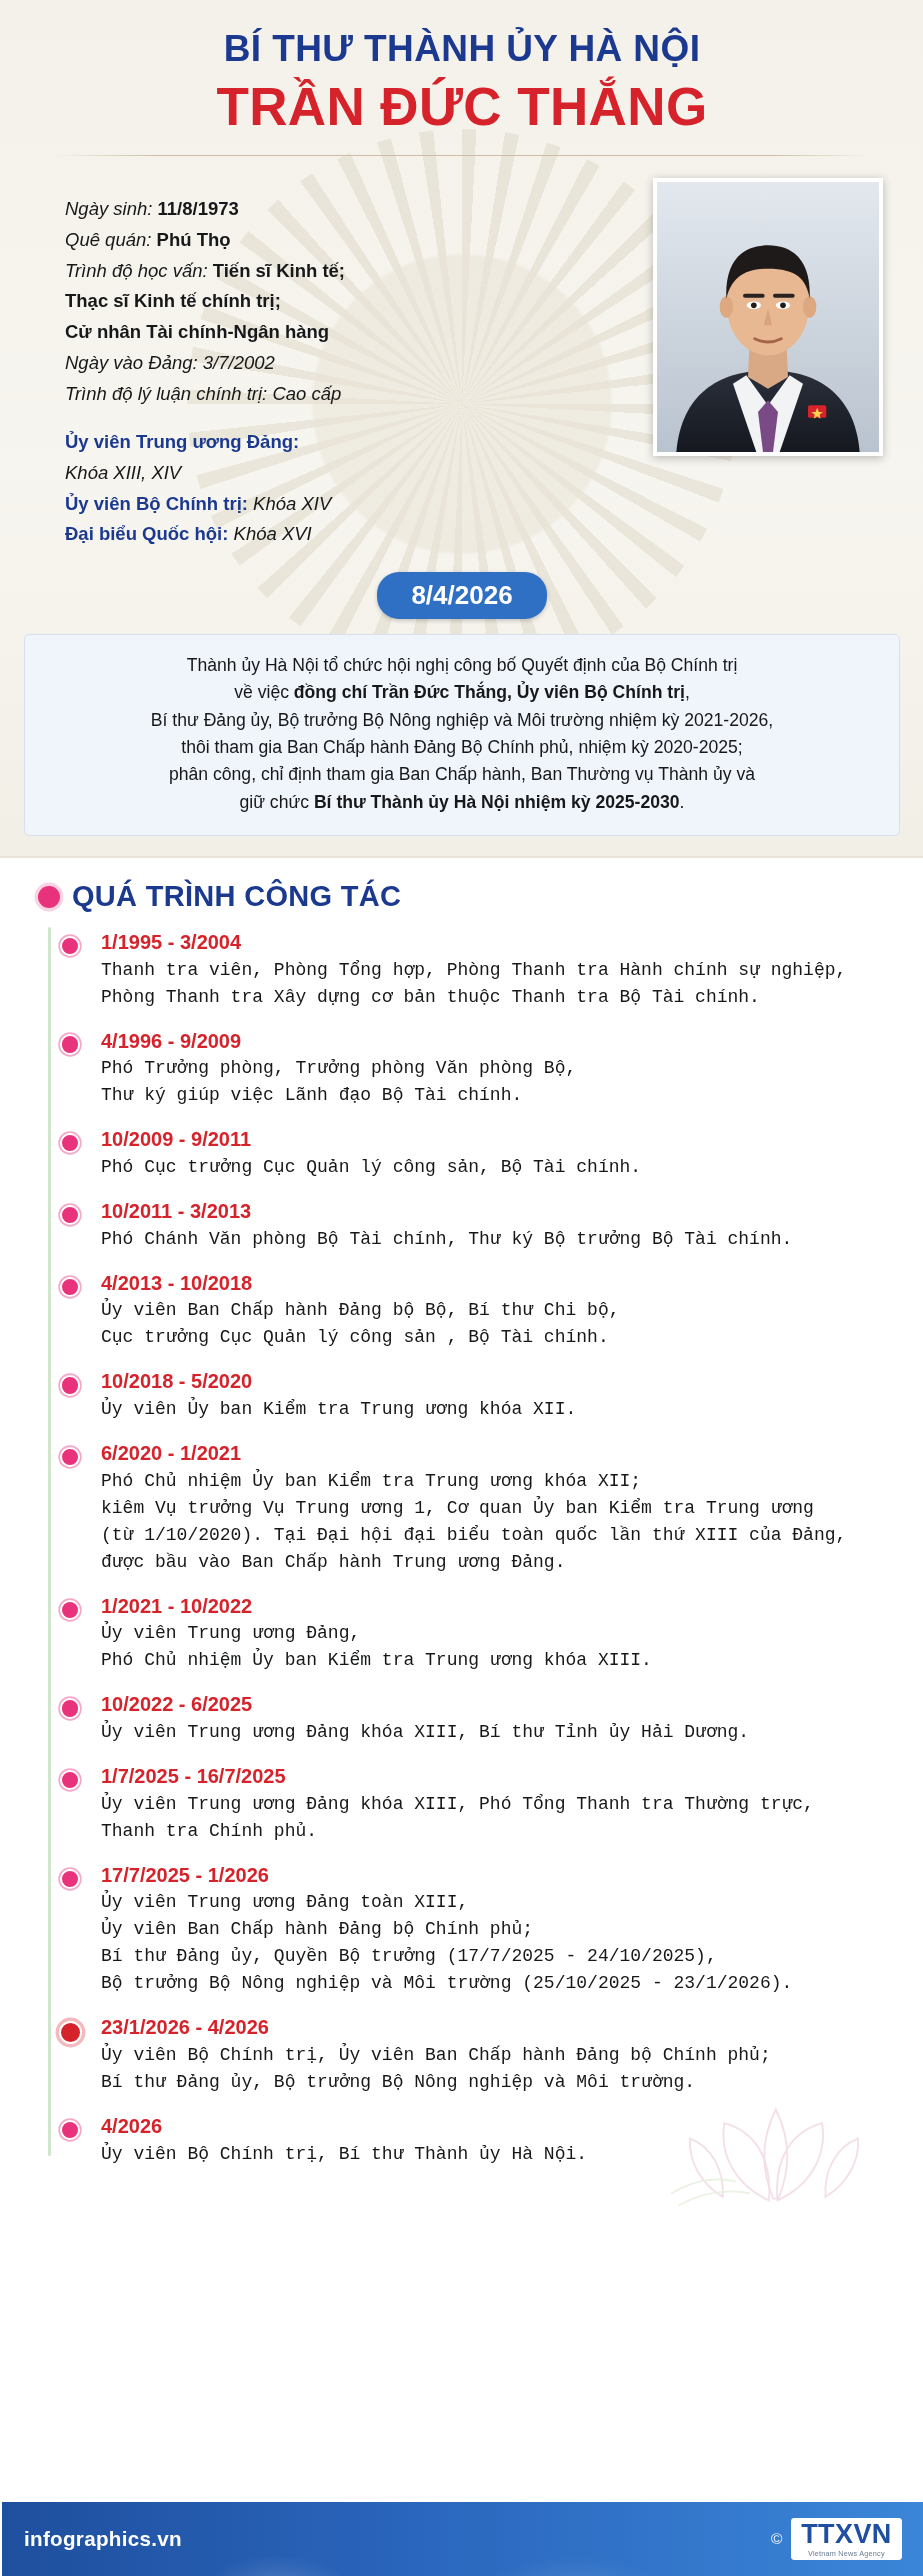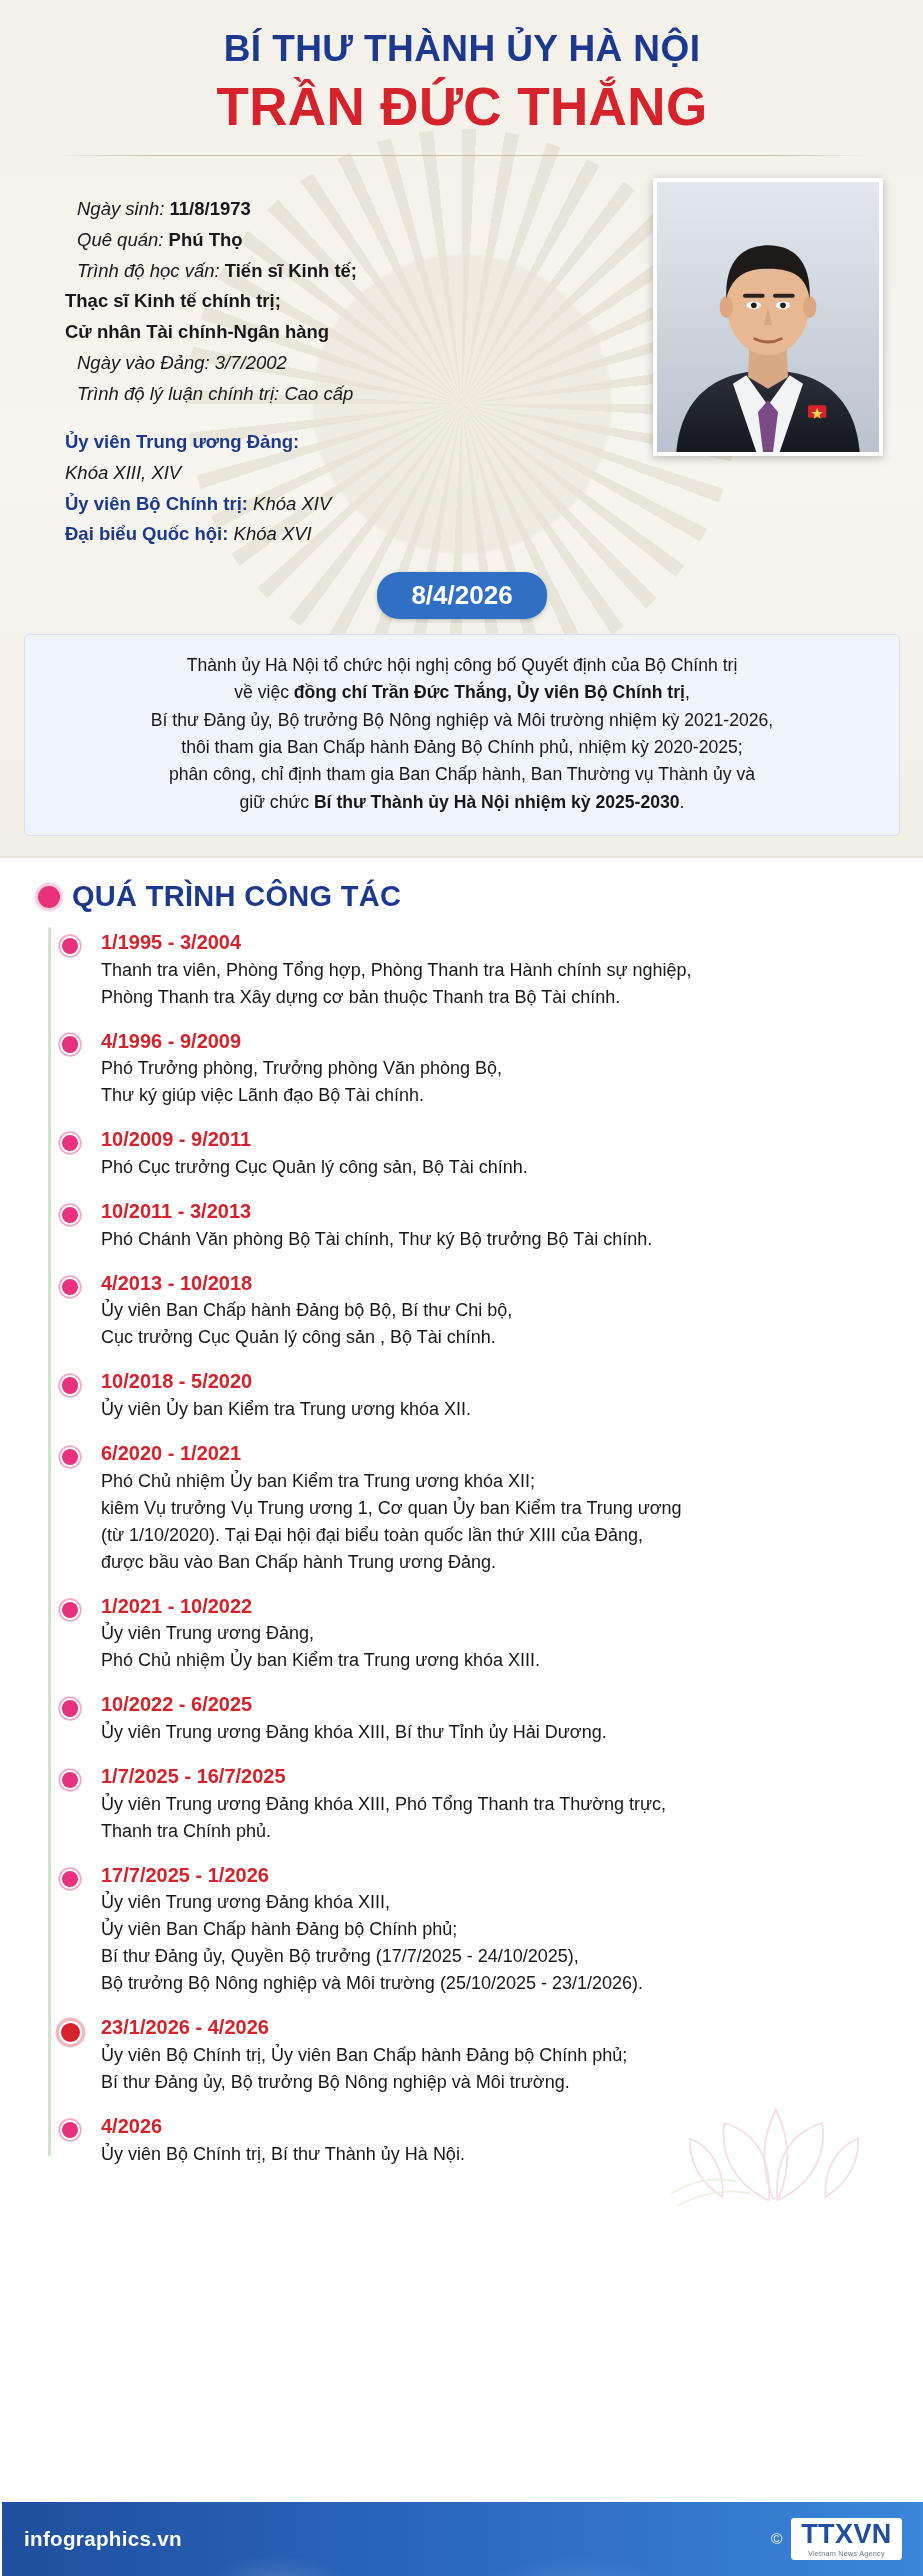--- a/index.html
+++ b/index.html
@@ -71,21 +71,21 @@
     padding: 22px 41px 0 65px;
     align-items: flex-start;
   }
   .bio {
     flex: 1 1 auto;
     padding-top: 15.5px;
     font-size: 18.5px;
     line-height: 1.62;
     color: #17181a;
   }
-  .bio .lbl { font-style: italic; margin-left: 12px; }
+  .bio .lbl { font-style: italic; }
   .bio .val { font-weight: 700; font-style: normal; }
   .bio .val-i { font-style: italic; font-weight: 400; }
   .bio p { margin-bottom: 0.9px; }
   .bio .gap { height: 17px; }
   .bio .blue-lbl { color: #1b3a8f; font-weight: 700; }
 
   .portrait {
     width: 230px;
     min-width: 230px;
     height: 278px;
@@ -188,20 +188,21 @@
     color: #d6232b;
     font-weight: 700;
     font-size: 20px;
     line-height: 1.3;
     margin-bottom: 1.7px;
   }
   .tl-desc {
     color: #17181a;
     font-size: 18px;
     line-height: 1.5;
+    font-family: Liberation Mono, monospace;
   }
   .tl-desc div { white-space: pre-wrap; }
 
   
   .lotus {
     position: absolute;
     right: 8.6px;
     bottom: 74px;
     width: 275px;
     height: 197px;
@@ -461,21 +462,21 @@
         <div class="tl-item">
           <div class="tl-range">1/7/2025 - 16/7/2025</div>
           <div class="tl-desc">
             <div>Ủy viên Trung ương Đảng khóa XIII, Phó Tổng Thanh tra Thường trực,</div>
             <div>Thanh tra Chính phủ.</div>
           </div>
         </div>
         <div class="tl-item">
           <div class="tl-range">17/7/2025 - 1/2026</div>
           <div class="tl-desc">
-            <div>Ủy viên Trung ương Đảng khóa XIII,</div>
+            <div>Ủy viên Trung ương Đảng toàn XIII,</div>
             <div>Ủy viên Ban Chấp hành Đảng bộ Chính phủ;</div>
             <div>Bí thư Đảng ủy, Quyền Bộ trưởng (17/7/2025 - 24/10/2025),</div>
             <div>Bộ trưởng Bộ Nông nghiệp và Môi trường (25/10/2025 - 23/1/2026).</div>
           </div>
         </div>
         <div class="tl-item last">
           <div class="tl-range">23/1/2026 - 4/2026</div>
           <div class="tl-desc">
             <div>Ủy viên Bộ Chính trị, Ủy viên Ban Chấp hành Đảng bộ Chính phủ;</div>
             <div>Bí thư Đảng ủy, Bộ trưởng Bộ Nông nghiệp và Môi trường.</div>

